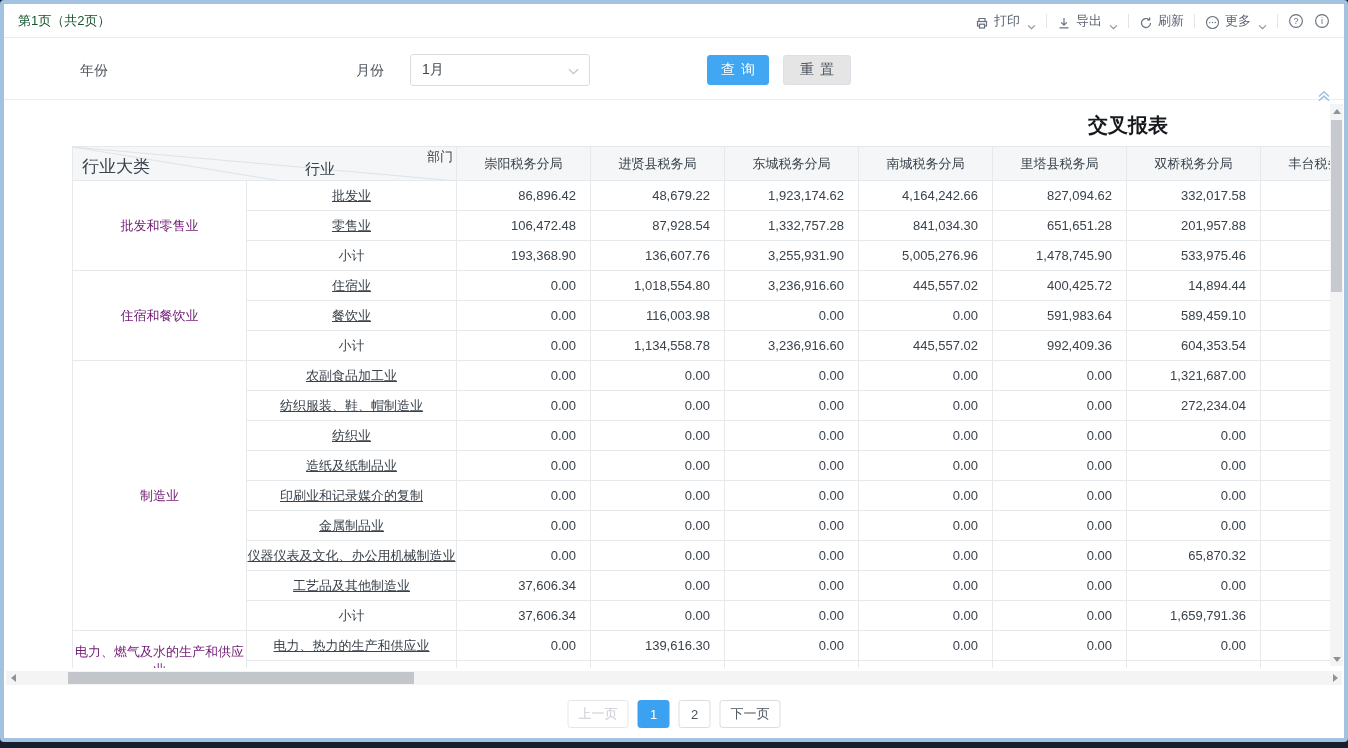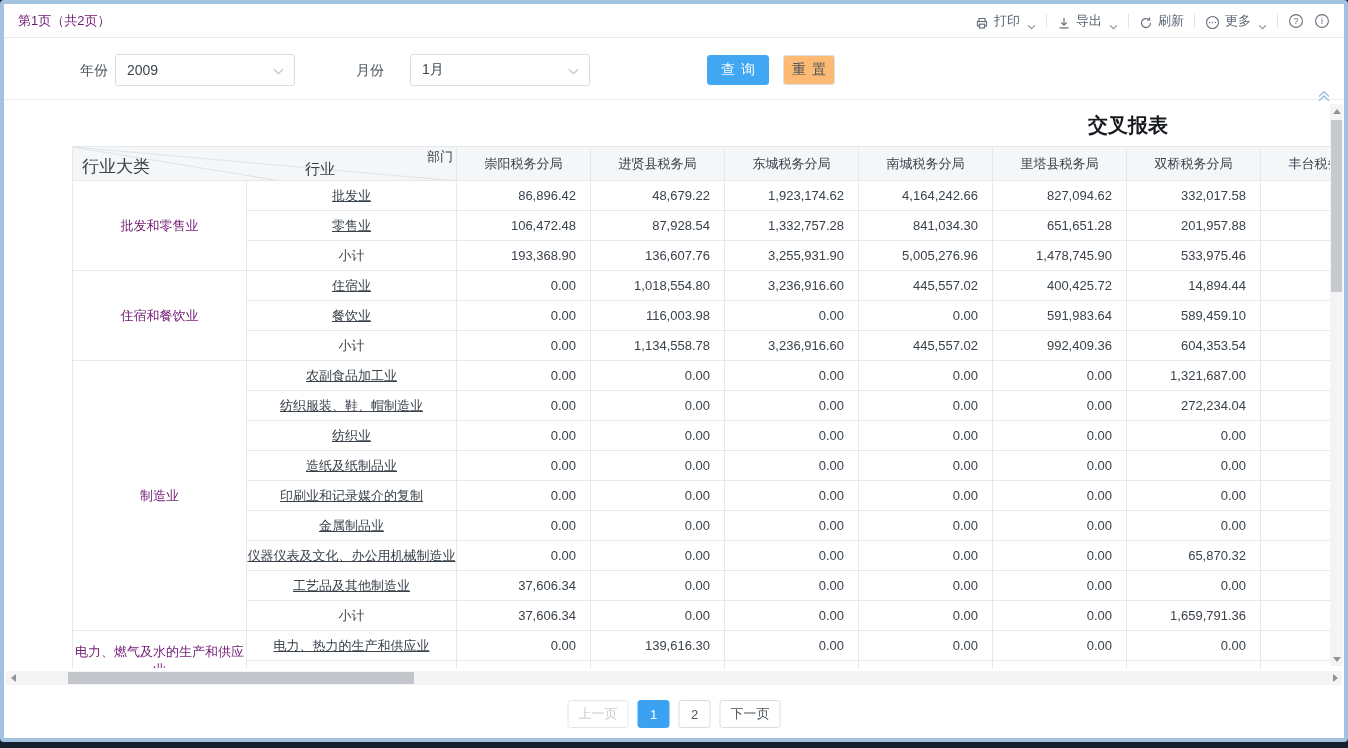--- a/index.html
+++ b/index.html
@@ -4,38 +4,38 @@
 <style>
   * { margin:0; padding:0; box-sizing:border-box; }
   html,body { width:1348px; height:748px; }
   body { font-family:"Liberation Sans","DejaVu Sans",sans-serif; background:#1b2433; overflow:hidden; }
   .app { position:relative; width:1348px; height:748px; background:#141d2b; }
   .win { position:absolute; left:0; top:0; width:1348px; height:742px; background:#fff;
          border:4px solid #a2c2e0; border-radius:4px; }
   
   .topbar { position:absolute; left:0; right:0; top:0; height:34px; border-bottom:1px solid #e9ebee;
             display:flex; align-items:center; justify-content:space-between; padding:0 14px; background:#fff; }
-  .pageinfo { font-size:13px; color:#701a75; }
+  .pageinfo { font-size:13px; color:#14532d; }
   .tools { display:flex; align-items:center; gap:10px; font-size:13px; color:#596372; }
   .tool { display:flex; align-items:flex-end; gap:5px; cursor:pointer; }
   .tool svg { display:block; }
   .sep { width:1px; height:14px; background:#e1e4e8; }
   .chev { margin-left:2px; }
   
   .filterbar { position:absolute; left:0; right:0; top:34px; height:62px; background:#fff;
                border-bottom:1px solid #eceef1; box-shadow:0 1px 0 #f6f7f8; }
   .flabel { position:absolute; top:24px; font-size:14px; color:#4c545e; }
   .select { position:absolute; top:16px; height:32px; width:180px; border:1px solid #d9dde2; border-radius:3px;
             background:#fff; display:flex; align-items:center; justify-content:space-between;
             padding:0 10px 0 11px; font-size:14px; color:#3d4650; cursor:pointer; }
   .btn { position:absolute; top:17px; height:30px; border-radius:3px; font-size:14px; display:flex;
          align-items:center; justify-content:center; cursor:pointer;
          font-family:"Liberation Sans","DejaVu Sans",sans-serif; }
   .btn.primary { background:#41a7f3; color:#fff; border:1px solid #41a7f3; width:62px; letter-spacing:6px; padding-left:6px; }
-  .btn.plain { background:#fdba74; color:#4c545e; border:1px solid #dcdfe5; width:52px; letter-spacing:6px; padding-left:6px; }
+  .btn.plain { background:#e5e5e5; color:#4c545e; border:1px solid #dcdfe5; width:68px; letter-spacing:6px; padding-left:6px; }
   
   .content { position:absolute; left:0; right:0; top:96px; bottom:0; background:#fff; }
   .rtitle { position:absolute; left:1084px; top:12px; font-size:20px; font-weight:bold; color:#15181c; }
   .collapse { position:absolute; left:1312px; top:-12px; width:18px; height:18px; color:#9dc0e0; cursor:pointer; }
   
   .viewport { position:absolute; left:68px; top:46px; width:1260px; height:522px; overflow:hidden; }
   table.report { border-collapse:collapse; table-layout:fixed; width:1322px; font-size:13px; color:#3a424b; }
   col.c-cat { width:174px; } col.c-ind { width:210px; } col.c-data { width:134px; }
   table.report th, table.report td { border:1px solid #e6e9ec; }
   table.report thead th { height:34px; background:#f4f6f7; font-weight:normal; color:#39424c; }
@@ -149,28 +149,20 @@
         <svg width="16" height="16" viewBox="0 0 16 16" fill="none" stroke="#67707c" stroke-width="1.1">
           <circle cx="8" cy="8" r="6.4"></circle>
               <text x="8" y="11" text-anchor="middle" font-size="9" fill="#67707c" stroke="none" font-family="Liberation Sans, DejaVu Sans, sans-serif">i</text>
         </svg>
       </div>
     </div>
   </div>
 
   <div class="filterbar">
     <span class="flabel" style="left:76px">年份</span>
-    <div class="select" style="left:111px">
-      <span>2009</span>
-      <span>
-        <svg width="11" height="7" viewBox="0 0 11 7" fill="none" stroke="#c0c6cd" stroke-width="1.3">
-              <path d="M1 1.3 5.5 5.7 10 1.3"></path>
-            </svg>
-      </span>
-    </div>
     <span class="flabel" style="left:352px">月份</span>
     <div class="select" style="left:406px">
       <span>1月</span>
       <span>
         <svg width="11" height="7" viewBox="0 0 11 7" fill="none" stroke="#c0c6cd" stroke-width="1.3">
               <path d="M1 1.3 5.5 5.7 10 1.3"></path>
             </svg>
       </span>
     </div>
     <button class="btn primary" style="left:703px">查询</button>

